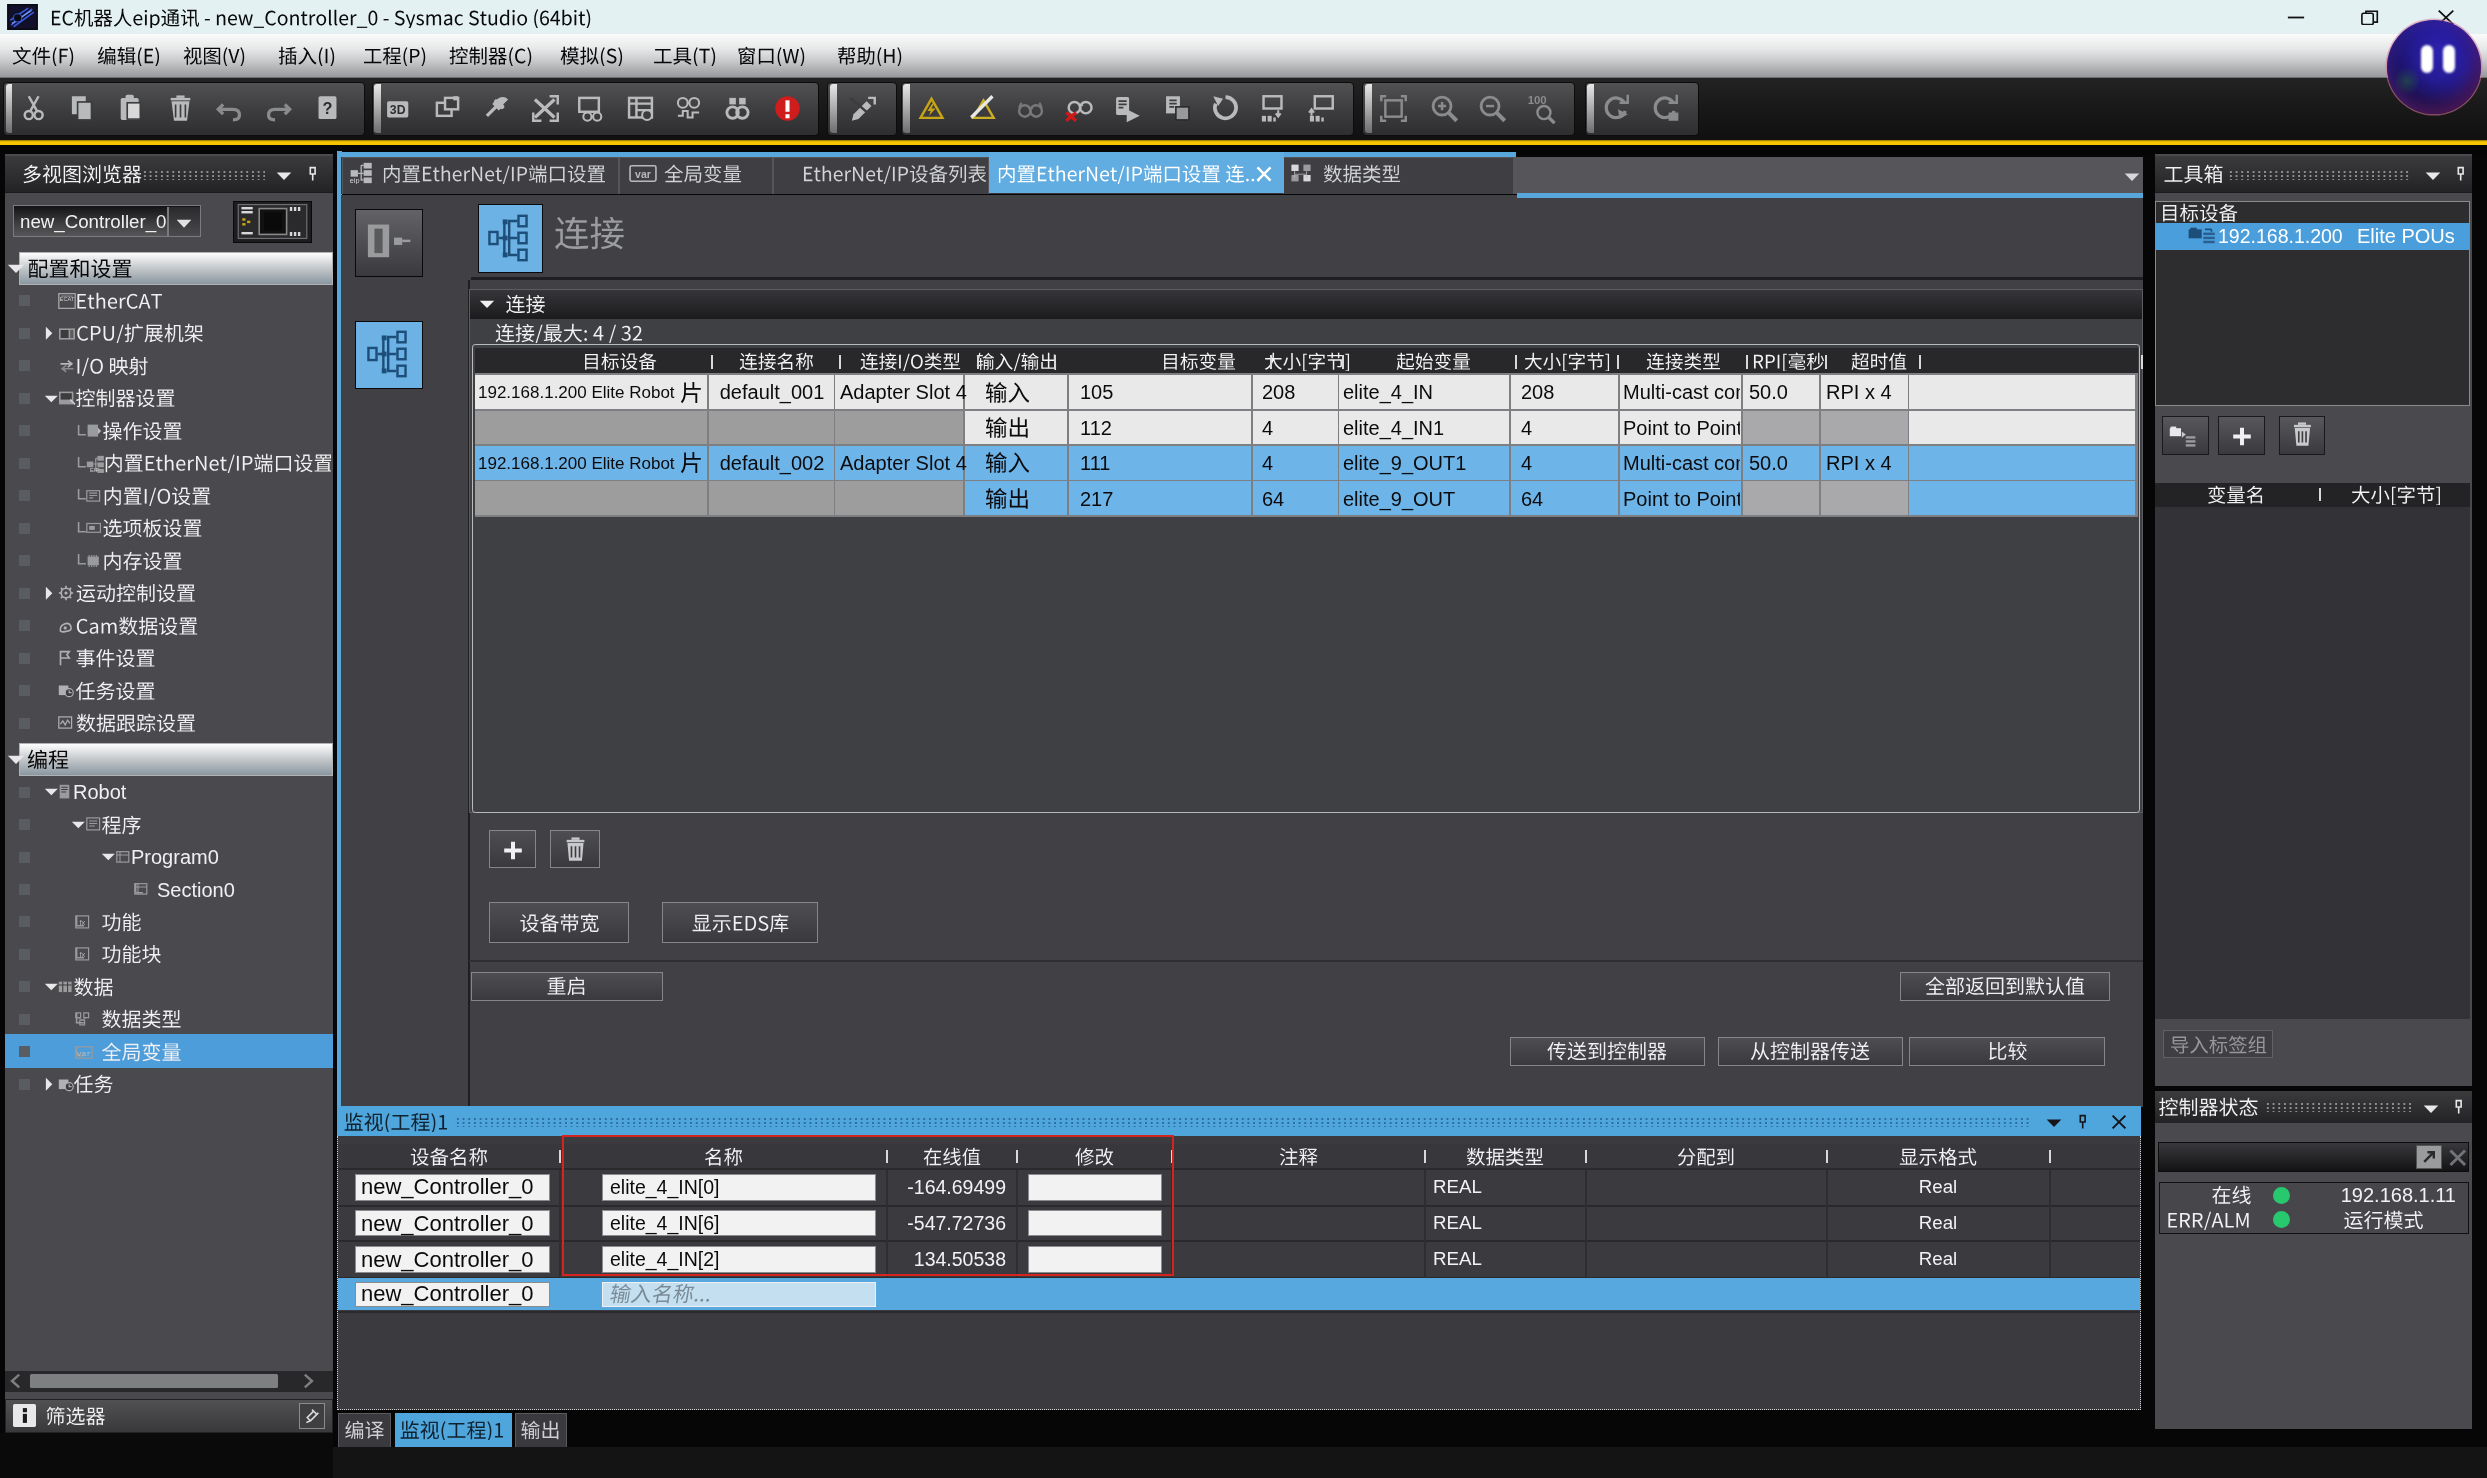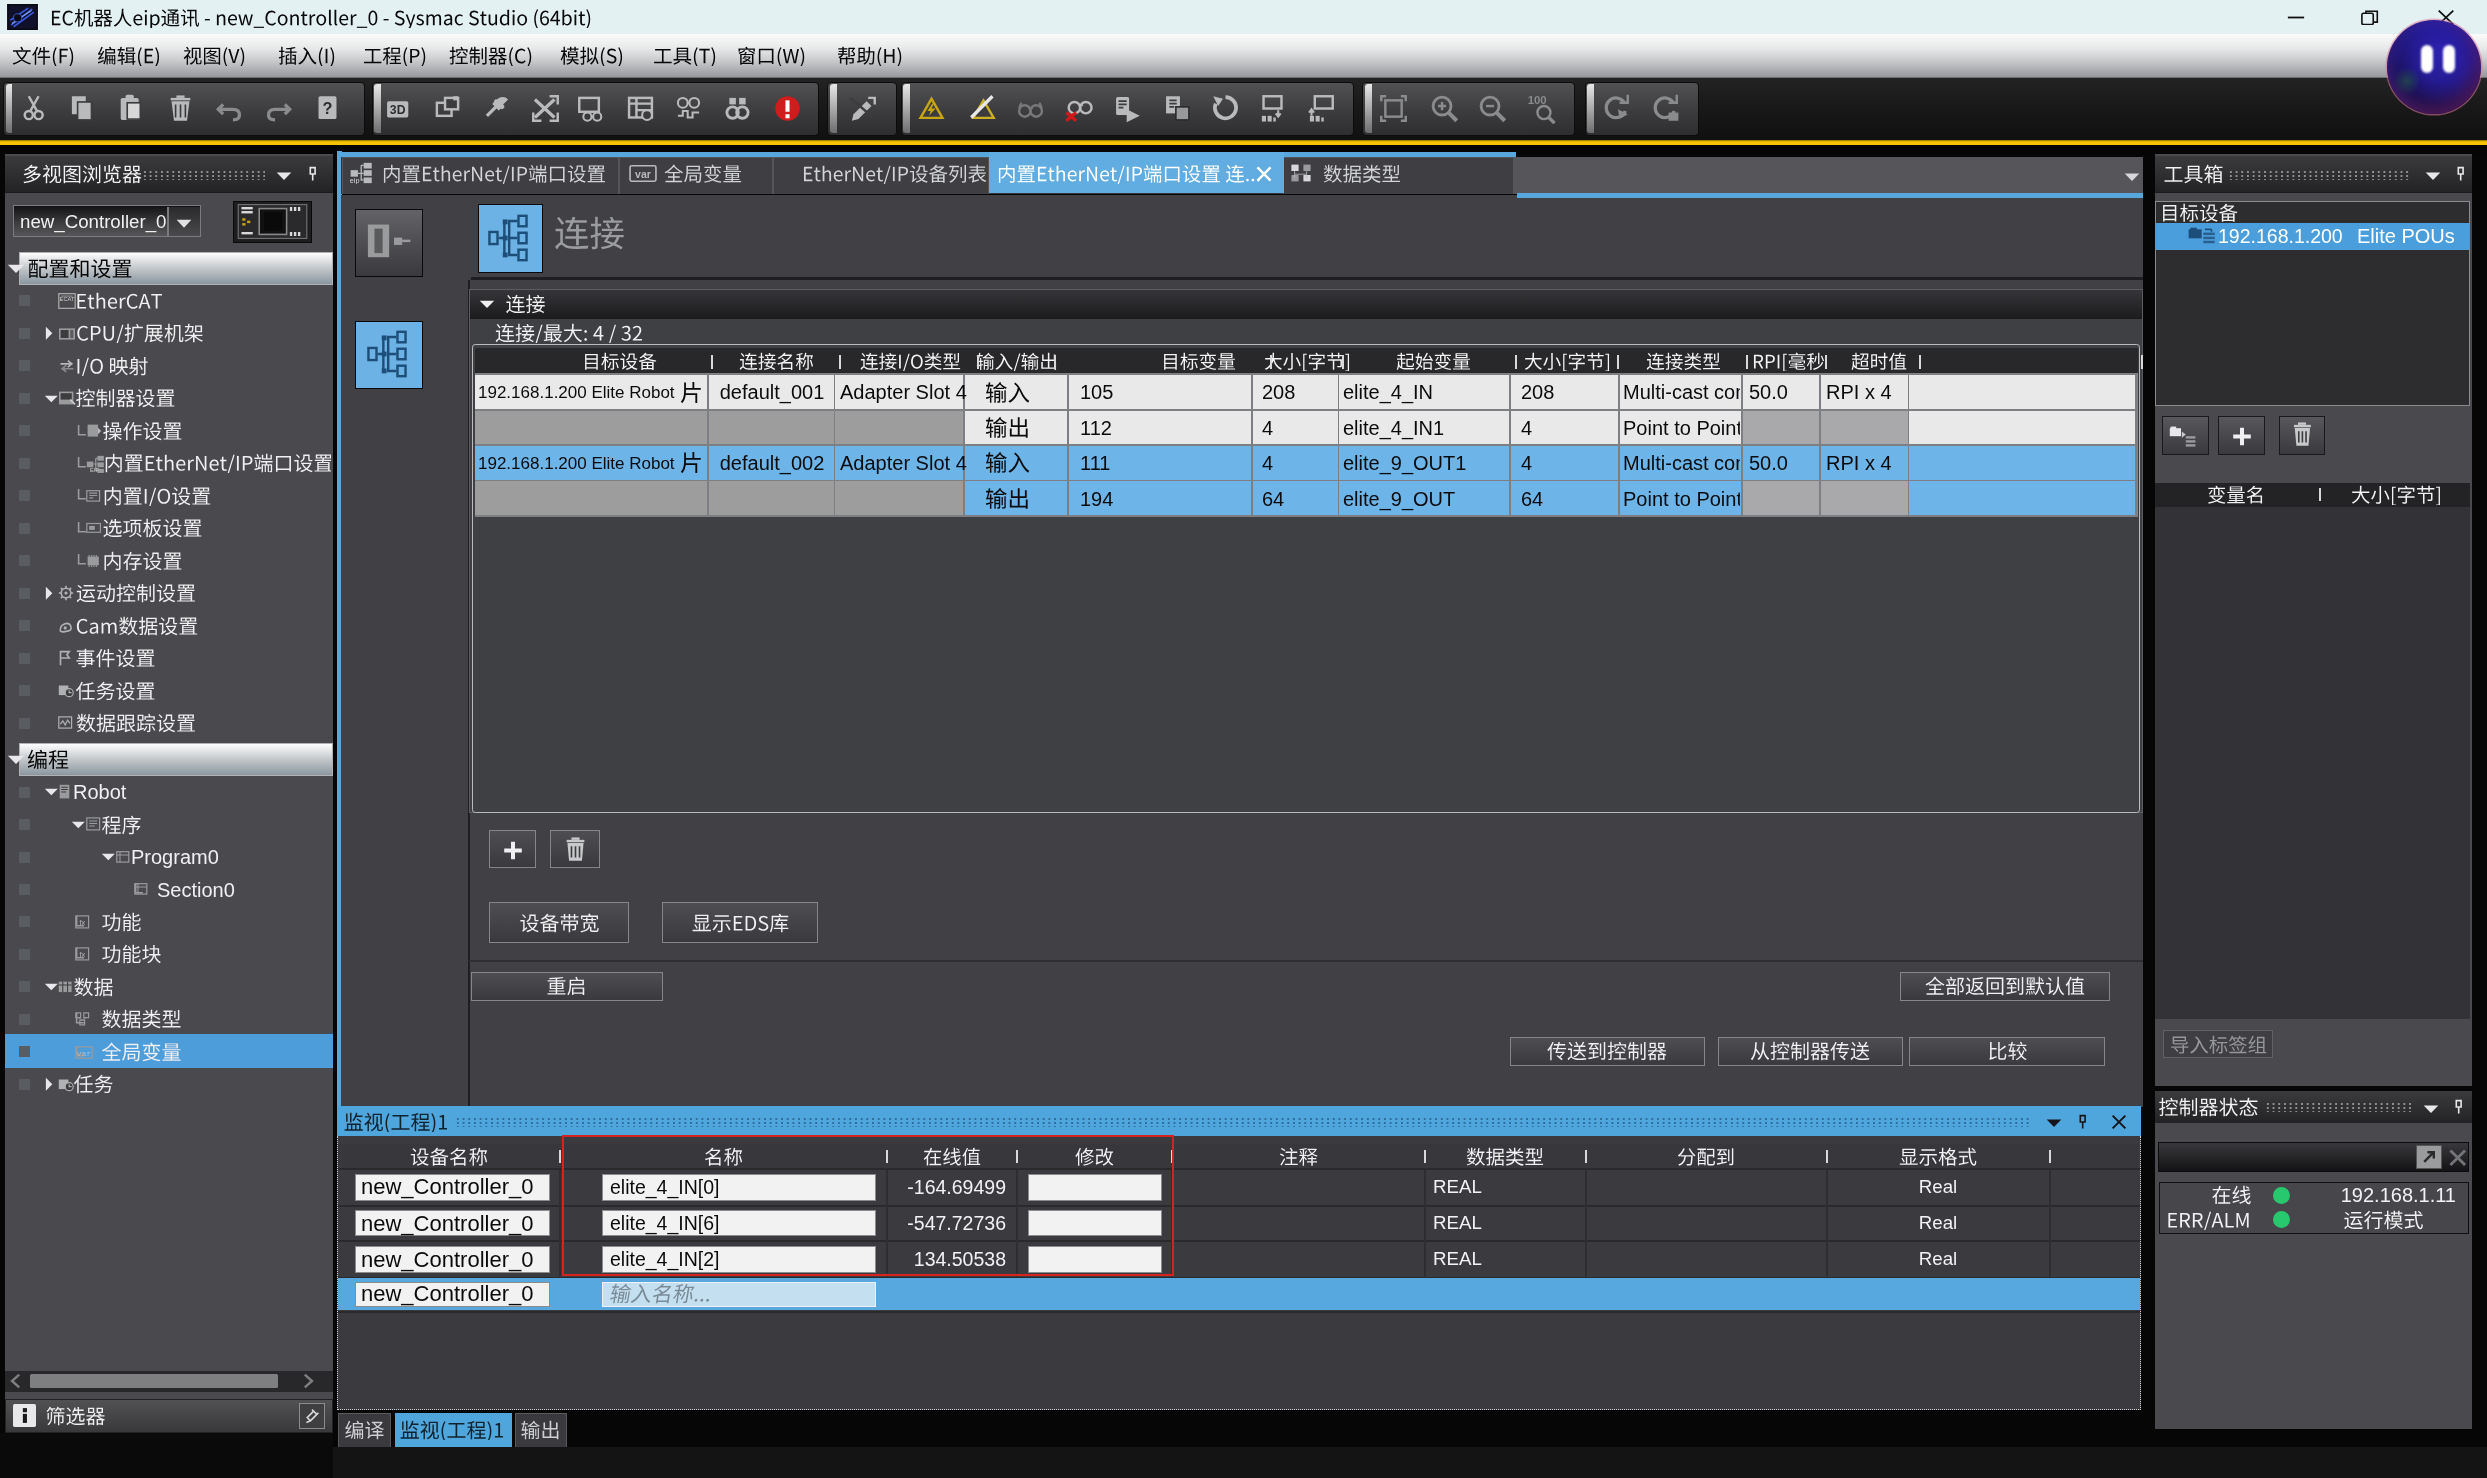--- a/index.html
+++ b/index.html
@@ -1117,21 +1117,21 @@
 <div class="a" style="left:1262px;top:453px;font:400 20px &quot;Liberation Sans&quot;,sans-serif;color:#0b0b0d;letter-spacing:0px;white-space:pre;line-height:1">4</div>
 <div class="a" style="left:1343px;top:453px;font:400 20px &quot;Liberation Sans&quot;,sans-serif;color:#0b0b0d;letter-spacing:0px;white-space:pre;line-height:1">elite_9_OUT1</div>
 <div class="a" style="left:1521px;top:453px;font:400 20px &quot;Liberation Sans&quot;,sans-serif;color:#0b0b0d;letter-spacing:0px;white-space:pre;line-height:1">4</div>
 <div class="a" style="left:1623px;top:453px;font:400 20px &quot;Liberation Sans&quot;,sans-serif;color:#0b0b0d;letter-spacing:0px;white-space:pre;line-height:1;width:117px;overflow:hidden">Multi-cast conn</div>
 <div class="a" style="left:1749px;top:453px;font:400 20px &quot;Liberation Sans&quot;,sans-serif;color:#0b0b0d;letter-spacing:0px;white-space:pre;line-height:1">50.0</div>
 <div class="a" style="left:1826px;top:453px;font:400 20px &quot;Liberation Sans&quot;,sans-serif;color:#0b0b0d;letter-spacing:0px;white-space:pre;line-height:1">RPI x 4</div>
 <svg class="a" style="left:985px;top:487px;" width="45" height="23" viewBox="0 -880 2000 1000" fill="#0b0b0d">
     <use href="#g8F93"></use>
     <use href="#g51FA" x="1000"></use>
   </svg>
-<div class="a" style="left:1080px;top:489px;font:400 20px &quot;Liberation Sans&quot;,sans-serif;color:#0b0b0d;letter-spacing:0px;white-space:pre;line-height:1">194</div>
+<div class="a" style="left:1080px;top:489px;font:400 20px &quot;Liberation Sans&quot;,sans-serif;color:#0b0b0d;letter-spacing:0px;white-space:pre;line-height:1">217</div>
 <div class="a" style="left:1262px;top:489px;font:400 20px &quot;Liberation Sans&quot;,sans-serif;color:#0b0b0d;letter-spacing:0px;white-space:pre;line-height:1">64</div>
 <div class="a" style="left:1343px;top:489px;font:400 20px &quot;Liberation Sans&quot;,sans-serif;color:#0b0b0d;letter-spacing:0px;white-space:pre;line-height:1">elite_9_OUT</div>
 <div class="a" style="left:1521px;top:489px;font:400 20px &quot;Liberation Sans&quot;,sans-serif;color:#0b0b0d;letter-spacing:0px;white-space:pre;line-height:1">64</div>
 <div class="a" style="left:1623px;top:489px;font:400 20px &quot;Liberation Sans&quot;,sans-serif;color:#0b0b0d;letter-spacing:0px;white-space:pre;line-height:1;width:117px;overflow:hidden">Point to Point c</div>
 <div class="a" style="left:489px;top:830px;width:47px;height:38px;background:linear-gradient(#4e4e52,#3a3a3e);border:0.8px solid #85868a"></div>
 <svg class="a" style="left:501px;top:839px" width="24" height="23" viewBox="0 0 30 28">
     <path d="M15 3 V25 M4 14 H26" stroke="#f0f0f2" stroke-width="5"></path>
   </svg>
 <div class="a" style="left:550px;top:830px;width:50px;height:38px;background:linear-gradient(#4e4e52,#3a3a3e);border:0.8px solid #85868a"></div>
 <svg class="a" style="left:561px;top:835px" width="29" height="29" viewBox="0 0 36 36">

